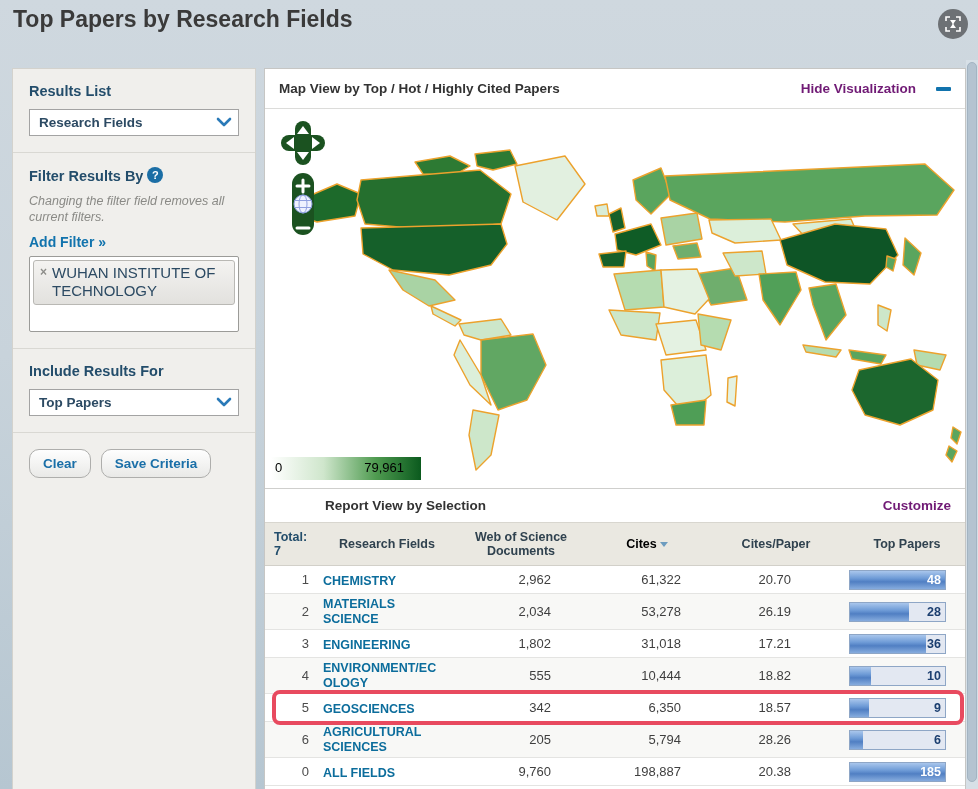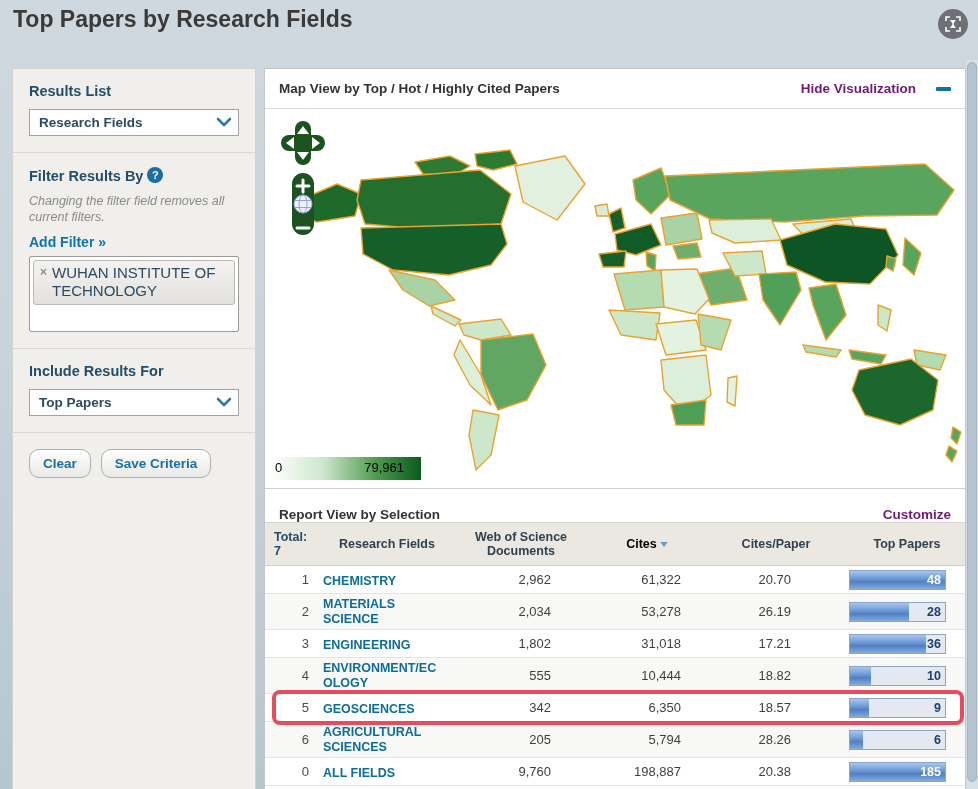--- a/index.html
+++ b/index.html
@@ -50,21 +50,21 @@
   
   .map-region { position:relative; height:380px; border-bottom:1px solid #cfcfcd; background:#fff; }
   .map-svg { position:absolute; left:0; top:0; }
   .map-controls { position:absolute; left:16px; top:12px; cursor:pointer; }
   .legend { position:absolute; left:6px; bottom:8px; width:150px; height:23px;
     background:linear-gradient(90deg,#ffffff 0%,#cfe6cc 35%,#4f9b50 70%,#0b5a1e 100%); }
   .legend .lmin { position:absolute; left:4px; top:3px; font-size:13px; color:#000; }
   .legend .lmax { position:absolute; right:17px; top:3px; font-size:13px; color:#000; }
 
   
-  .report-header { height:33px; display:flex; align-items:flex-end; padding:0 14px; }
+  .report-header { height:33px; display:flex; align-items:center; padding:0 14px;margin-left:46px; }
   .table-head { height:44px; display:grid; grid-template-columns:58px 128px 140px 112px 146px 1fr;
     background:#eae8e1; border-top:1px solid #d8d6cf; border-bottom:1px solid #d2d0c9; align-items:center; }
   .th { font-size:12.5px; font-weight:bold; color:#30424f; text-align:center; line-height:1.15; }
   .th.total { text-align:left; padding-left:9px; color:#234d6b; }
   .th.cites { color:#000000; cursor:pointer; }
   .tri-down { display:inline-block; width:0; height:0; border-left:4px solid transparent;
     border-right:4px solid transparent; border-top:5px solid #6d9cbf; margin-left:3px; vertical-align:1px; }
   .trow { position:relative; display:grid; grid-template-columns:58px 128px 140px 112px 146px 1fr;
     align-items:center; border-bottom:1px solid #e4e4e2; }
   .trow.alt { background:#f8f8f6; }

